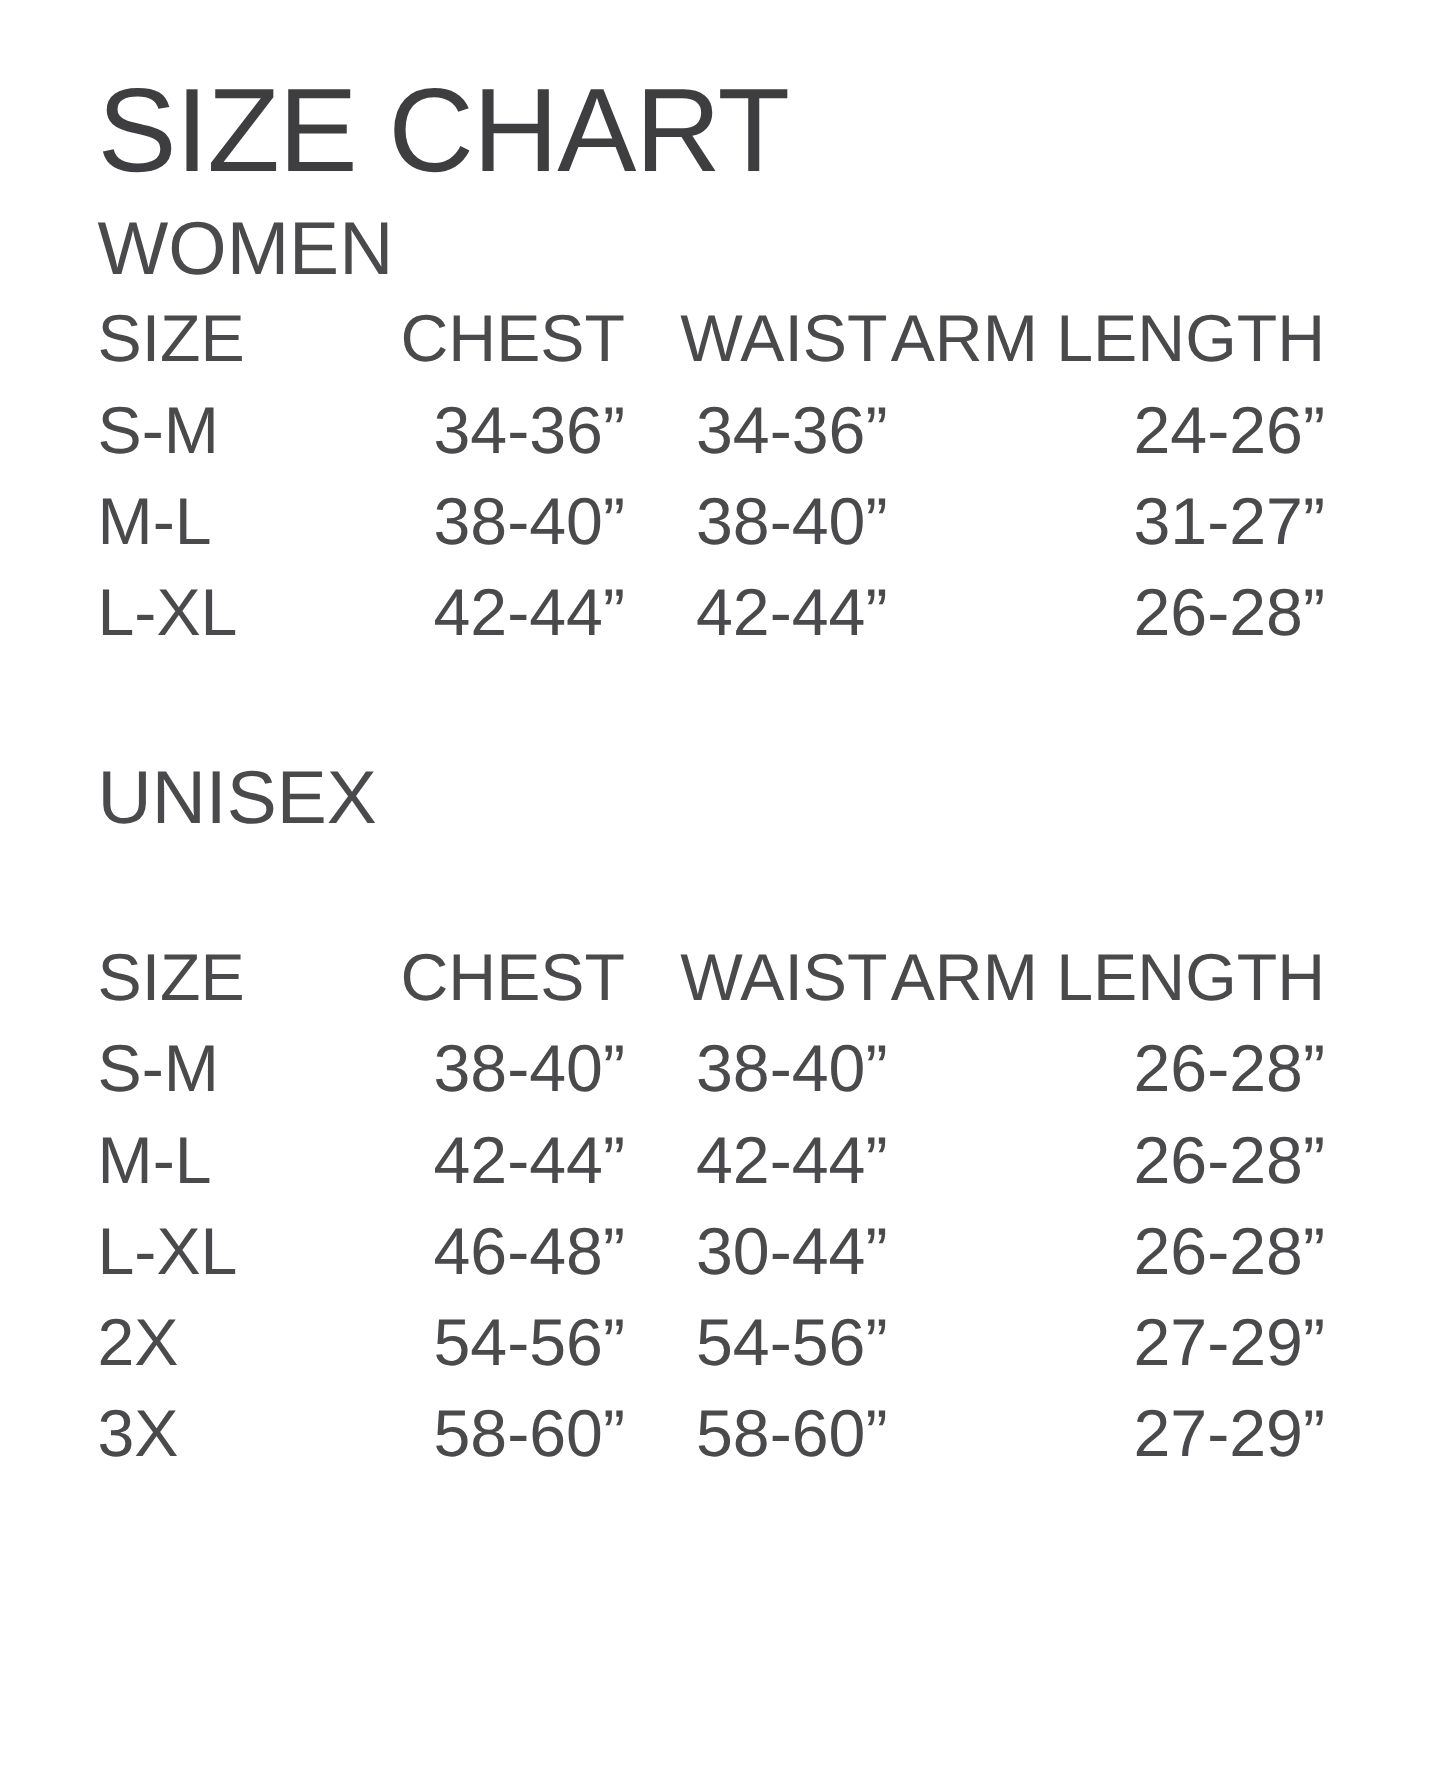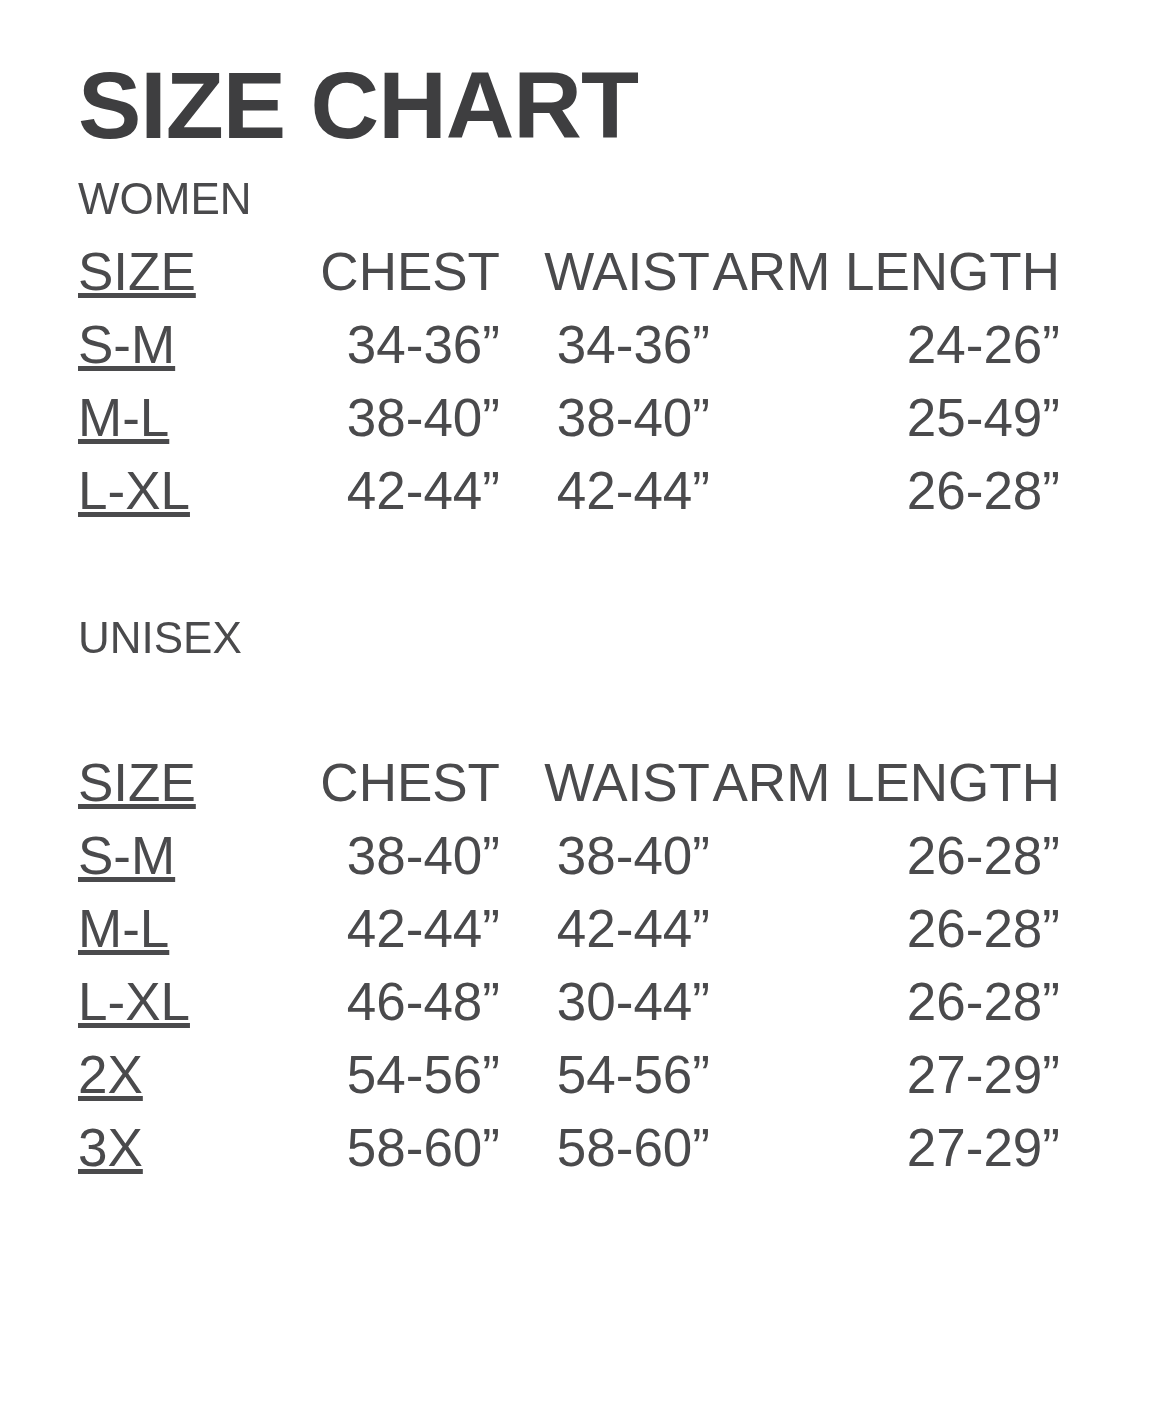--- a/index.html
+++ b/index.html
@@ -14,26 +14,26 @@
     color: #4a4a4c;
     overflow: hidden;
   }
   .page {
     padding: 58px 0 0 78px;
   }
   .page-title {
     margin: 0;
     font-size: 95px;
     line-height: 95px;
-    font-weight: bold;
+    font-weight: normal;
     letter-spacing: -1px;
     color: #3e3e40;
   }
   .section-label {
-    font-size: 44px;
+    font-size: 60px;
     line-height: 73px;
     font-weight: normal;
     color: #4a4a4c;
     margin: 9px 0 0 0;
   }
   .section-label.unisex {
     margin-top: 74px;
   }
   table.size-table {
     border-collapse: collapse;
@@ -56,21 +56,20 @@
     line-height: 73px;
     height: 73px;
     font-weight: normal;
     text-align: right;
     white-space: nowrap;
     color: #4a4a4c;
   }
   .size-table th.left,
   .size-table td.left {
     text-align: left;
-    text-decoration: underline;
   }
 </style>
 </head>
 <body>
 
 <div class="page">
 
   <h1 class="page-title">SIZE CHART</h1>
 
   <div class="section-label">WOMEN</div>
@@ -94,21 +93,21 @@
       <tr>
         <td class="left">S-M</td>
         <td>34-36”</td>
         <td>34-36”</td>
         <td>24-26”</td>
       </tr>
       <tr>
         <td class="left">M-L</td>
         <td>38-40”</td>
         <td>38-40”</td>
-        <td>25-49”</td>
+        <td>31-27”</td>
       </tr>
       <tr>
         <td class="left">L-XL</td>
         <td>42-44”</td>
         <td>42-44”</td>
         <td>26-28”</td>
       </tr>
     </tbody>
   </table>
 

